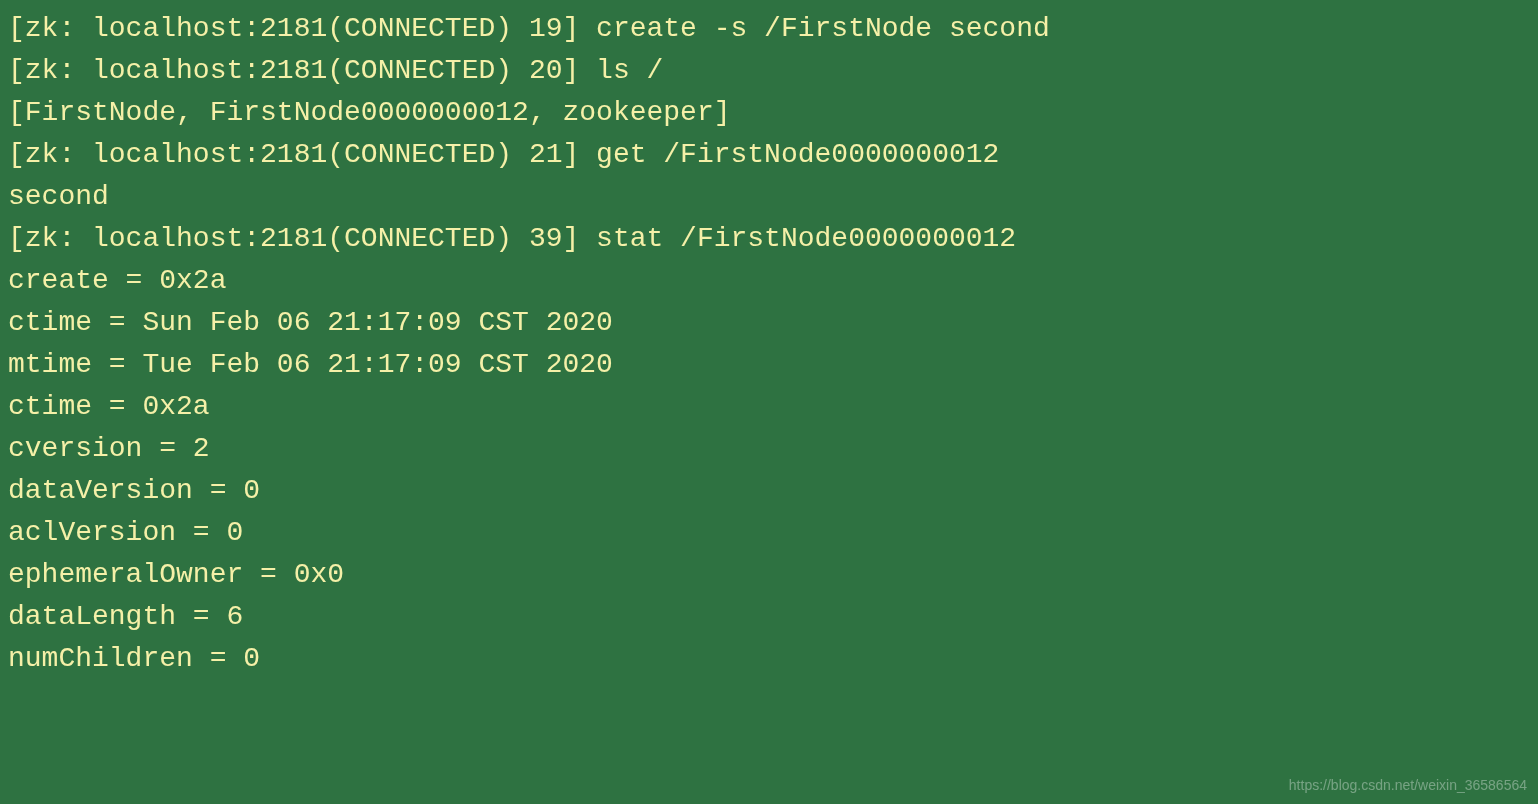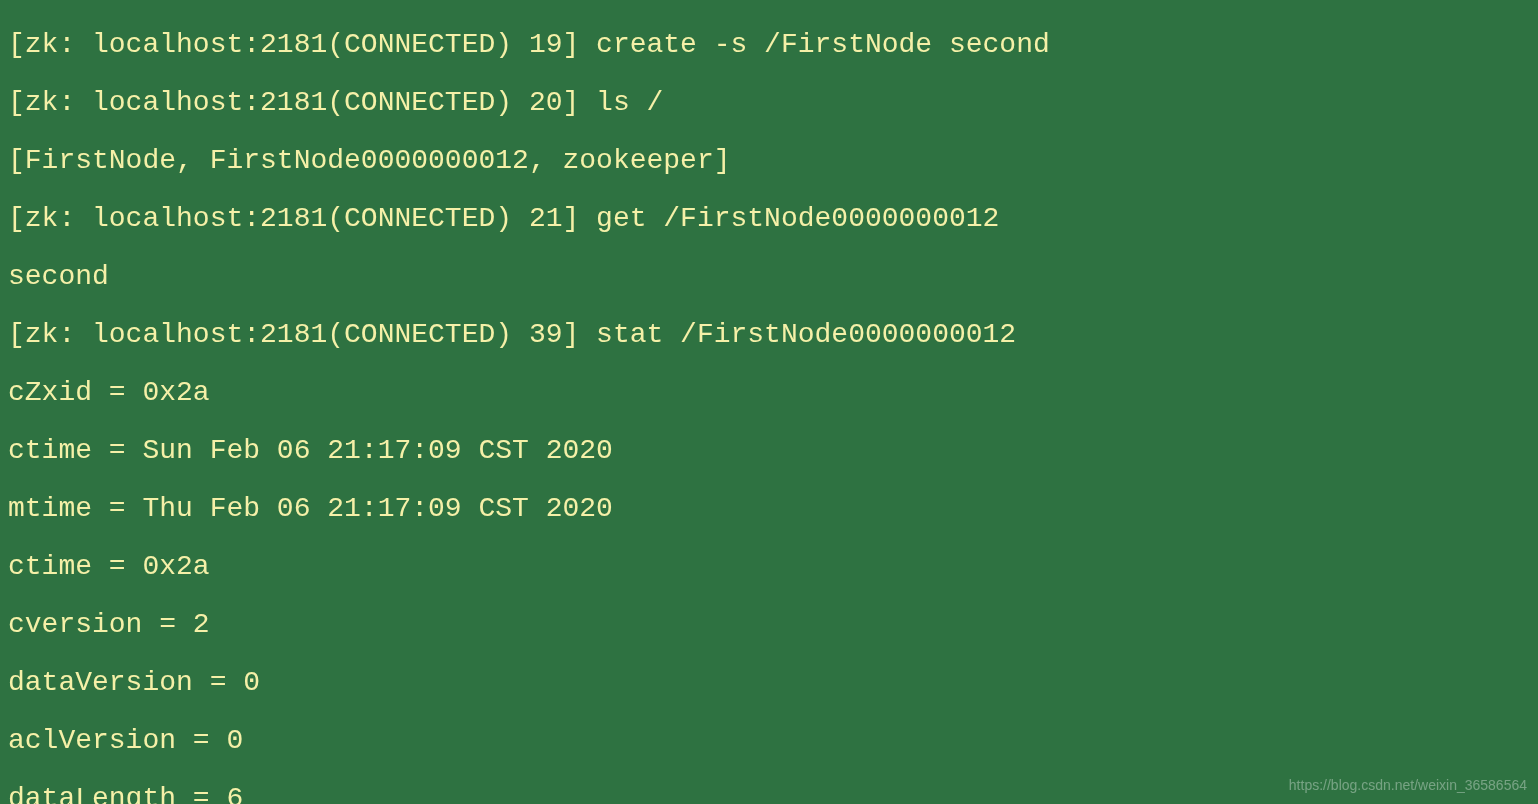--- a/index.html
+++ b/index.html
@@ -14,45 +14,45 @@
       font-size: 28px;
       line-height: 1.5;
       padding: 8px;
       width: 1538px;
       height: 804px;
       overflow: hidden;
       position: relative;
     }
     .terminal-line {
       white-space: pre;
-      margin-top: 16px;
     }
     .watermark {
       position: absolute;
       bottom: 8px;
       right: 11px;
       color: rgba(255, 255, 255, 0.35);
       font-family: Arial, sans-serif;
       font-size: 14px;
     }
   </style>
 </head>
 <body>
 
 <div>
   <div class="terminal-line">[zk: localhost:2181(CONNECTED) 19] create -s /FirstNode second</div>
   <div class="terminal-line">[zk: localhost:2181(CONNECTED) 20] ls /</div>
   <div class="terminal-line">[FirstNode, FirstNode0000000012, zookeeper]</div>
   <div class="terminal-line">[zk: localhost:2181(CONNECTED) 21] get /FirstNode0000000012</div>
   <div class="terminal-line">second</div>
   <div class="terminal-line">[zk: localhost:2181(CONNECTED) 39] stat /FirstNode0000000012</div>
-  <div class="terminal-line">cZxid = 0x2a</div>
+  <div class="terminal-line">create = 0x2a</div>
   <div class="terminal-line">ctime = Sun Feb 06 21:17:09 CST 2020</div>
-  <div class="terminal-line">mtime = Thu Feb 06 21:17:09 CST 2020</div>
+  <div class="terminal-line">mtime = Tue Feb 06 21:17:09 CST 2020</div>
   <div class="terminal-line">ctime = 0x2a</div>
   <div class="terminal-line">cversion = 2</div>
   <div class="terminal-line">dataVersion = 0</div>
   <div class="terminal-line">aclVersion = 0</div>
+  <div class="terminal-line">ephemeralOwner = 0x0</div>
   <div class="terminal-line">dataLength = 6</div>
   <div class="terminal-line">numChildren = 0</div>
 </div>
 
 <div class="watermark">https://blog.csdn.net/weixin_36586564</div>
 
 </body></html>

